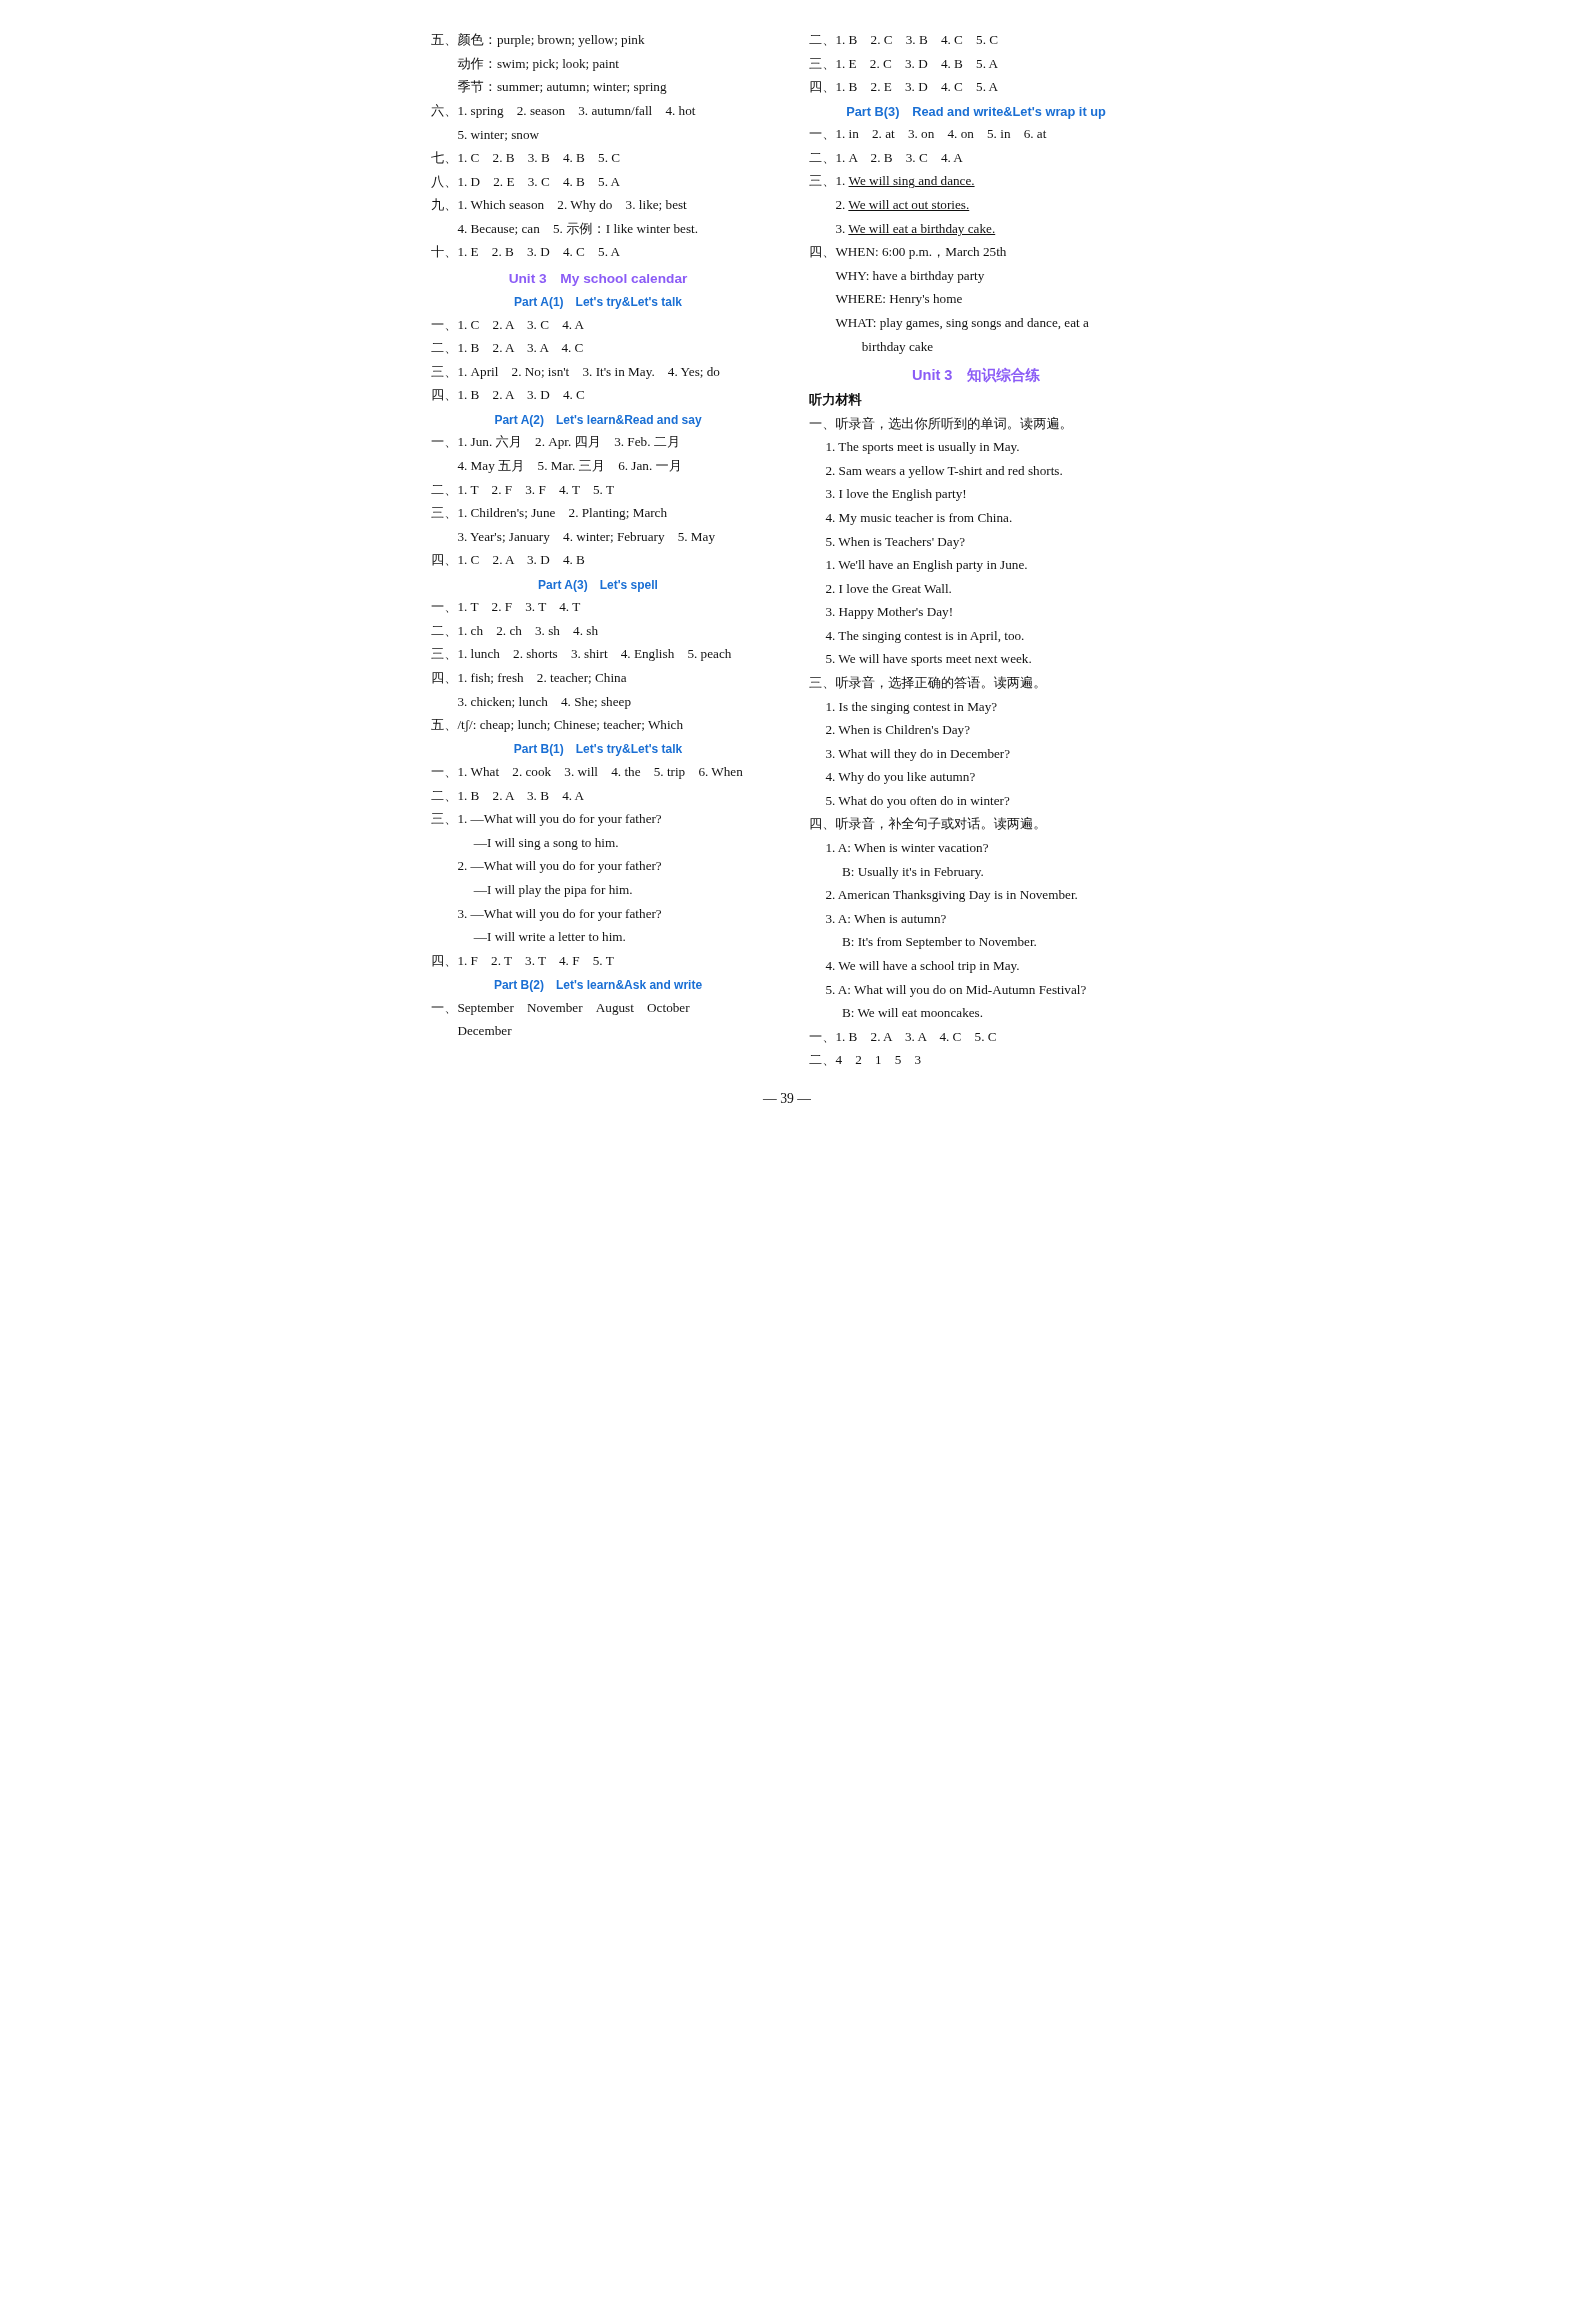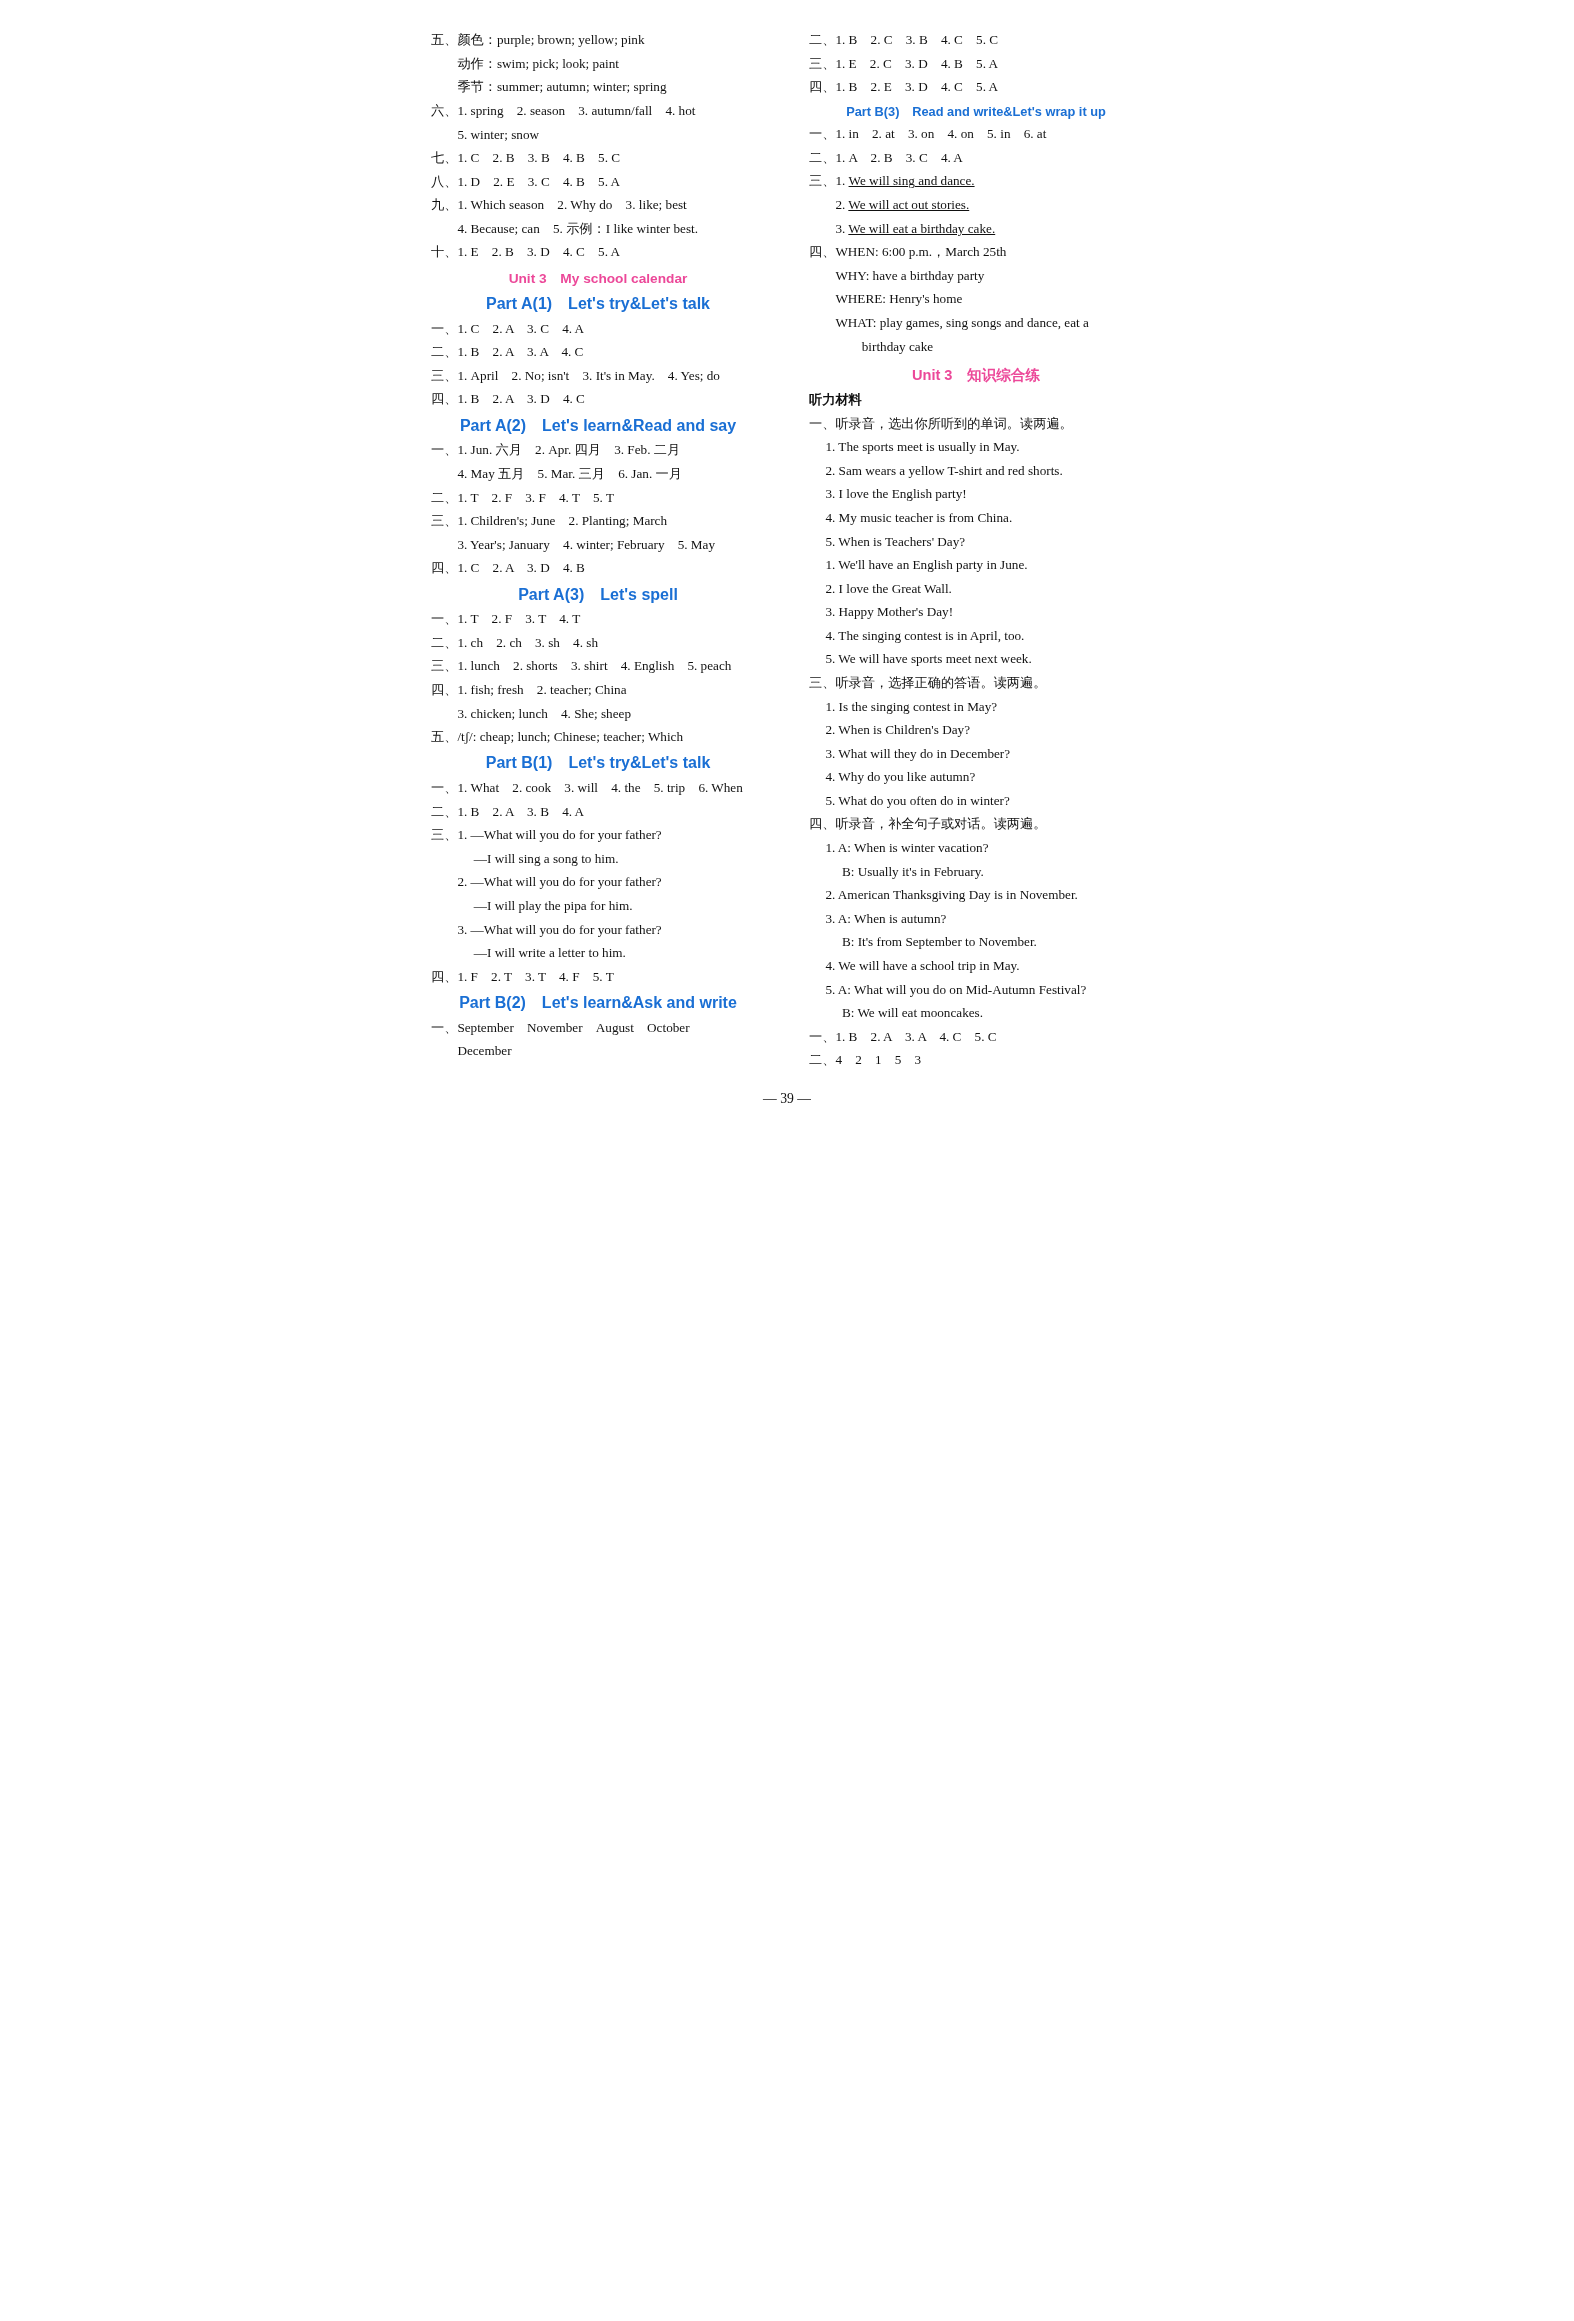--- a/index.html
+++ b/index.html
@@ -13,33 +13,33 @@
       padding: 27.4px 37px 37px 37px;
     }
     .two-col {
       display: flex;
       gap: 44px;
     }
     .col {
       flex: 1;
     }
     .blue-heading {
-      color: #ec4899;
+      color: #8b5cf6;
       font-weight: bold;
       font-family: 'Arial', sans-serif;
       text-align: center;
       margin: 7.3px 0 3.7px 0;
     }
     .section-heading {
       color: #1a6fd4;
       font-weight: bold;
       font-family: 'Arial', sans-serif;
       text-align: center;
       margin: 5.5px 0 2.7px 0;
-      font-size: 16px;
+      font-size: 12px;
     }
     .line {
       margin: 1.8px 0;
       line-height: 1.65;
       font-size: 13.2px;
     }
     .indent {
       margin-left: 16.4px;
     }
     .page-num {

